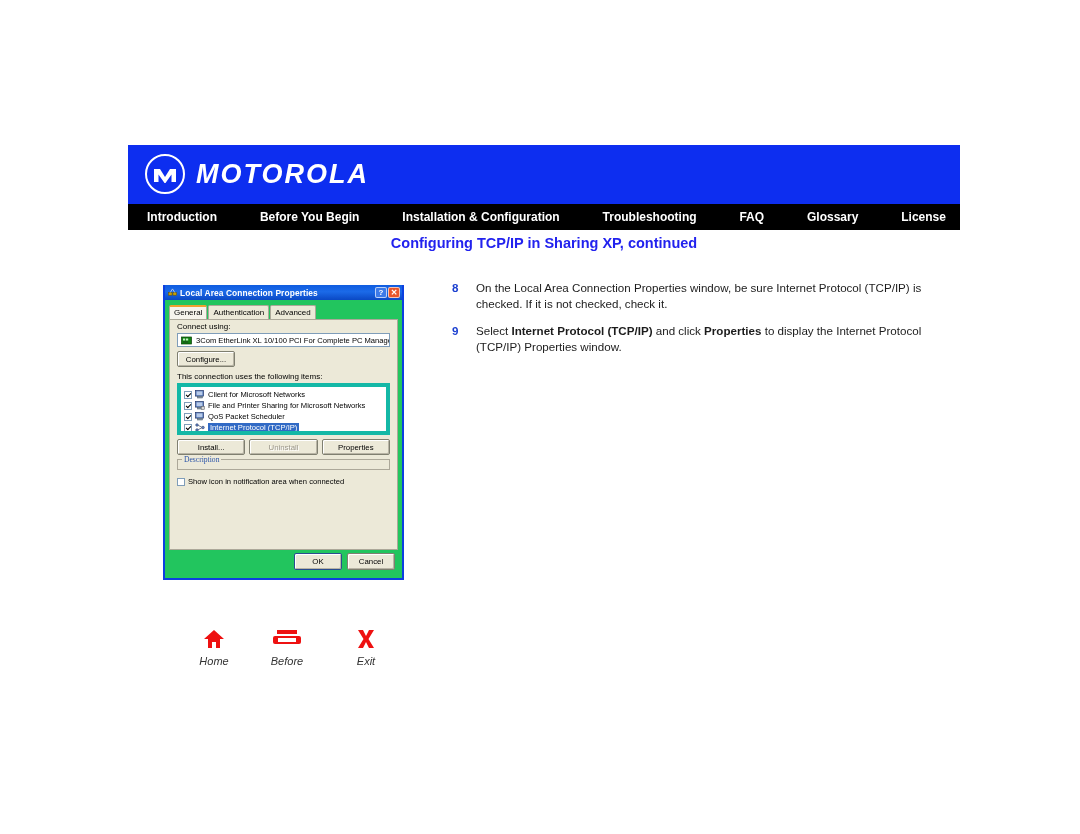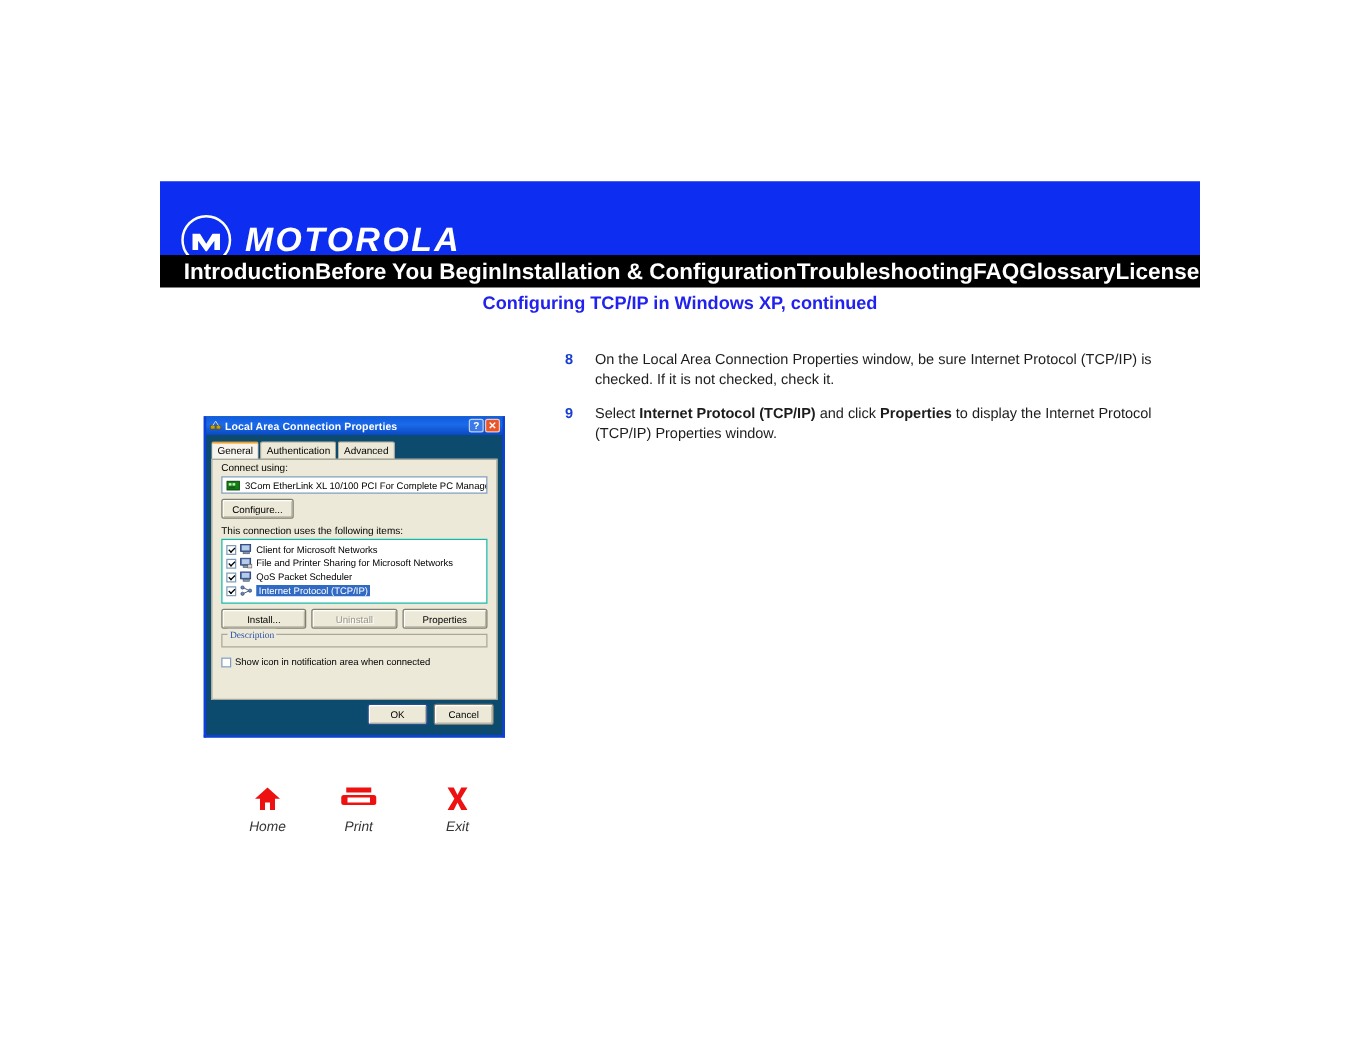--- a/index.html
+++ b/index.html
@@ -24,21 +24,20 @@
     height: 59px;
     background: #0d2ef0;
   }
   #logo-group {
     position: absolute;
     left: 16px;
     top: 8px;
     display: flex;
     align-items: center;
     gap: 10px;
-    margin-top: 18px;
   }
   #logo-mark { display:block; }
   #logo-word {
     color: #ffffff;
     font-size: 27px;
     font-weight: bold;
     font-style: italic;
     letter-spacing: 2px;
     font-family: "Liberation Sans", sans-serif;
   }
@@ -49,21 +48,21 @@
     left: 128px;
     top: 204px;
     width: 832px;
     height: 26px;
     background: #000000;
     display: flex;
     align-items: center;
   }
   .nav-item {
     color: #ffffff;
-    font-size: 18px;
+    font-size: 12px;
     font-weight: bold;
     white-space: nowrap;
     cursor: pointer;
     font-family: "Liberation Sans", sans-serif;
   }
   #nav-inner {
     display: flex;
     align-items: center;
     width: 100%;
     padding-left: 19px;
@@ -108,27 +107,26 @@
   }
   .step-text { flex: 1; }
   .step-text b { font-weight: bold; }
 
   
   #dialog {
     position: absolute;
     left: 163px;
     top: 285px;
     width: 241px;
-    height: 257px;
-    background: #0c4a6e;
+    height: 295px;
+    background: #22c55e;
     border: 2px solid #0c3fe0;
     border-top: none;
     box-sizing: border-box;
     font-family: "Liberation Sans", sans-serif;
-    margin-top: 48px;
   }
   #titlebar {
     height: 15px;
     background: linear-gradient(180deg,#0f5ce0 0%, #1b6ae8 45%, #0a48c4 100%);
     display: flex;
     align-items: center;
     padding: 0 2px 0 3px;
     box-sizing: border-box;
     position: relative;
     margin: -0px -0px 0 -0px;
@@ -234,21 +232,21 @@
     box-shadow: inset 1px 1px 0 #fff, inset -1px -1px 0 #b8b4a5;
     cursor: pointer;
     font-family: "Liberation Sans", sans-serif;
   }
   .xp-btn.disabled { color: #9a968a; text-shadow: 1px 1px 0 #fff; }
   #configure-row { display:flex; justify-content:flex-start; margin-top: 4px; }
   #btn-configure { width: 56px; }
 
   #items-list {
     background: #ffffff;
-    border: 1px solid #14b8a6;
+    border: 4px solid #14b8a6;
     height: 52px;
     margin-top: 2px;
     padding: 2px 2px 0 2px;
     box-sizing: border-box;
     overflow: hidden;
   }
   .item-row {
     display: flex;
     align-items: center;
     height: 11px;
@@ -368,21 +366,21 @@
     <span class="nav-item">Introduction</span>
     <span class="nav-item">Before You Begin</span>
     <span class="nav-item">Installation &amp; Configuration</span>
     <span class="nav-item">Troubleshooting</span>
     <span class="nav-item">FAQ</span>
     <span class="nav-item">Glossary</span>
     <span class="nav-item">License</span>
   </div>
 </div>
 
-<div id="page-title">Configuring TCP/IP in Windows XP, continued</div>
+<div id="page-title">Configuring TCP/IP in Sharing XP, continued</div>
 
 <div id="instructions">
   <div class="step">
     <div class="step-num">8</div>
     <div class="step-text"><span>On the Local Area Connection Properties window, be sure Internet Protocol (TCP/IP) is checked. If it is not checked, check it.</span></div>
   </div>
   <div class="step">
     <div class="step-num">9</div>
     <div class="step-text"><span>Select </span><b>Internet Protocol (TCP/IP)</b><span> and click </span><b>Properties</b><span> to display the Internet Protocol (TCP/IP) Properties window.</span></div>
   </div>
@@ -499,21 +497,21 @@
     </svg>
     <span class="foot-label">Home</span>
   </div>
 
   <div class="foot-icon-group" id="grp-print">
     <svg width="30" height="22" viewBox="0 0 30 22">
       <rect x="5" y="2" width="20" height="4" fill="#ee1111"></rect>
       <rect x="1" y="8" width="28" height="8" rx="2" fill="#ee1111"></rect>
       <rect x="6" y="10" width="18" height="4" fill="#ffffff"></rect>
     </svg>
-    <span class="foot-label">Print</span>
+    <span class="foot-label">Before</span>
   </div>
 
   <div class="foot-icon-group" id="grp-exit">
     <svg width="22" height="22" viewBox="0 0 22 22">
       <path d="M3 2 L8 2 L11 8 L14 2 L19 2 L13.5 11 L19 20 L14 20 L11 14 L8 20 L3 20 L8.5 11 Z" fill="#ee1111"></path>
     </svg>
     <span class="foot-label">Exit</span>
   </div>
 
 </div>

